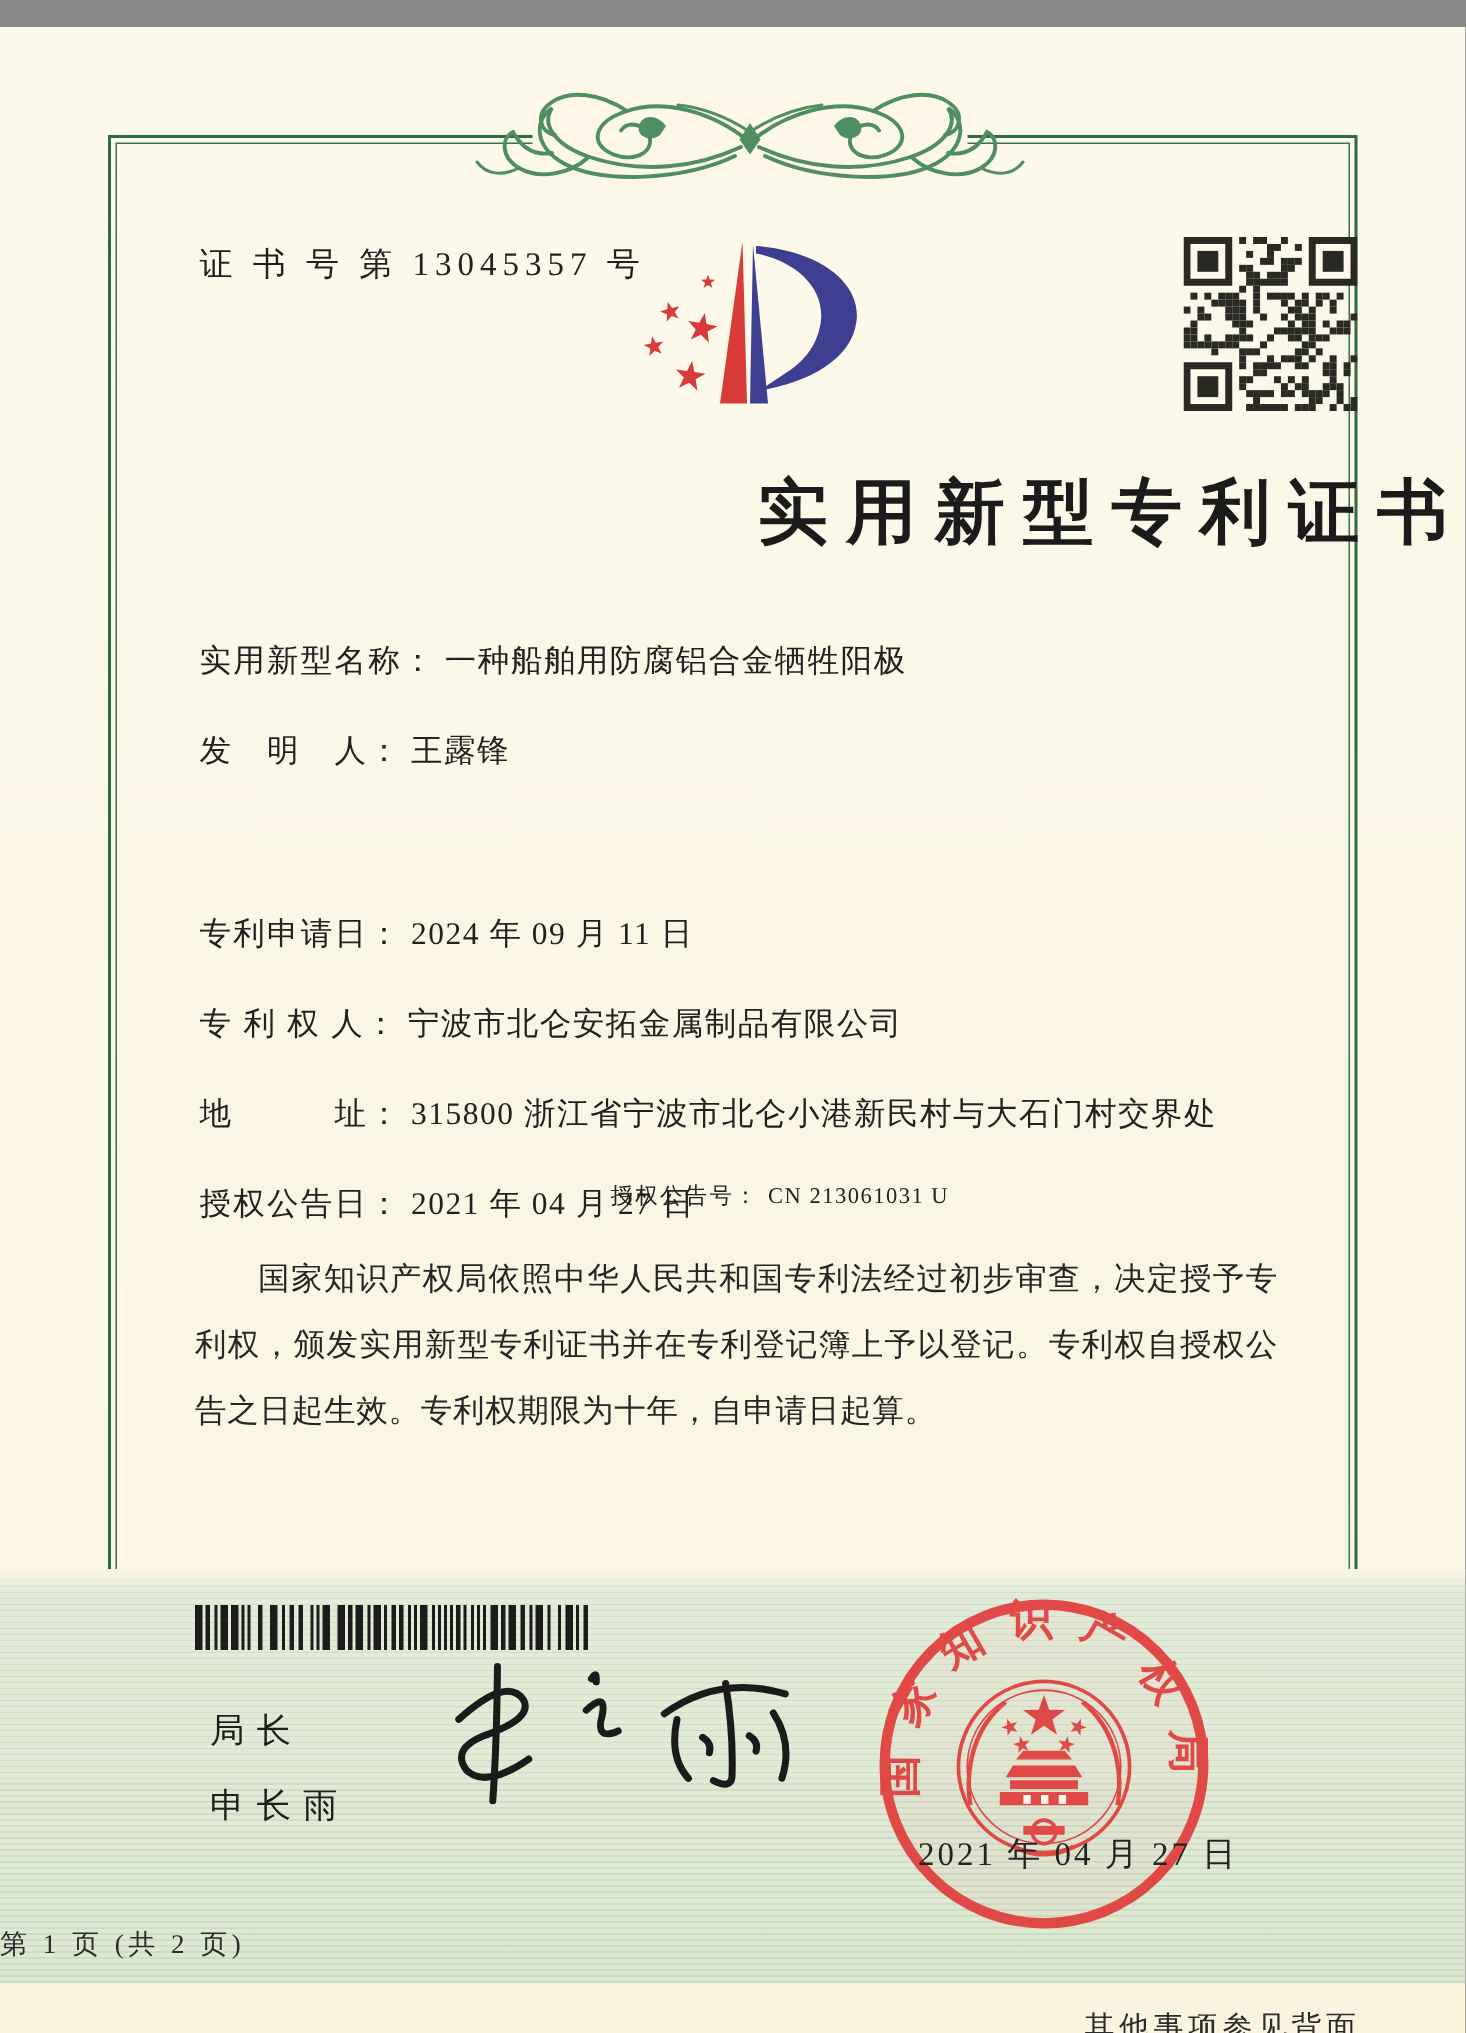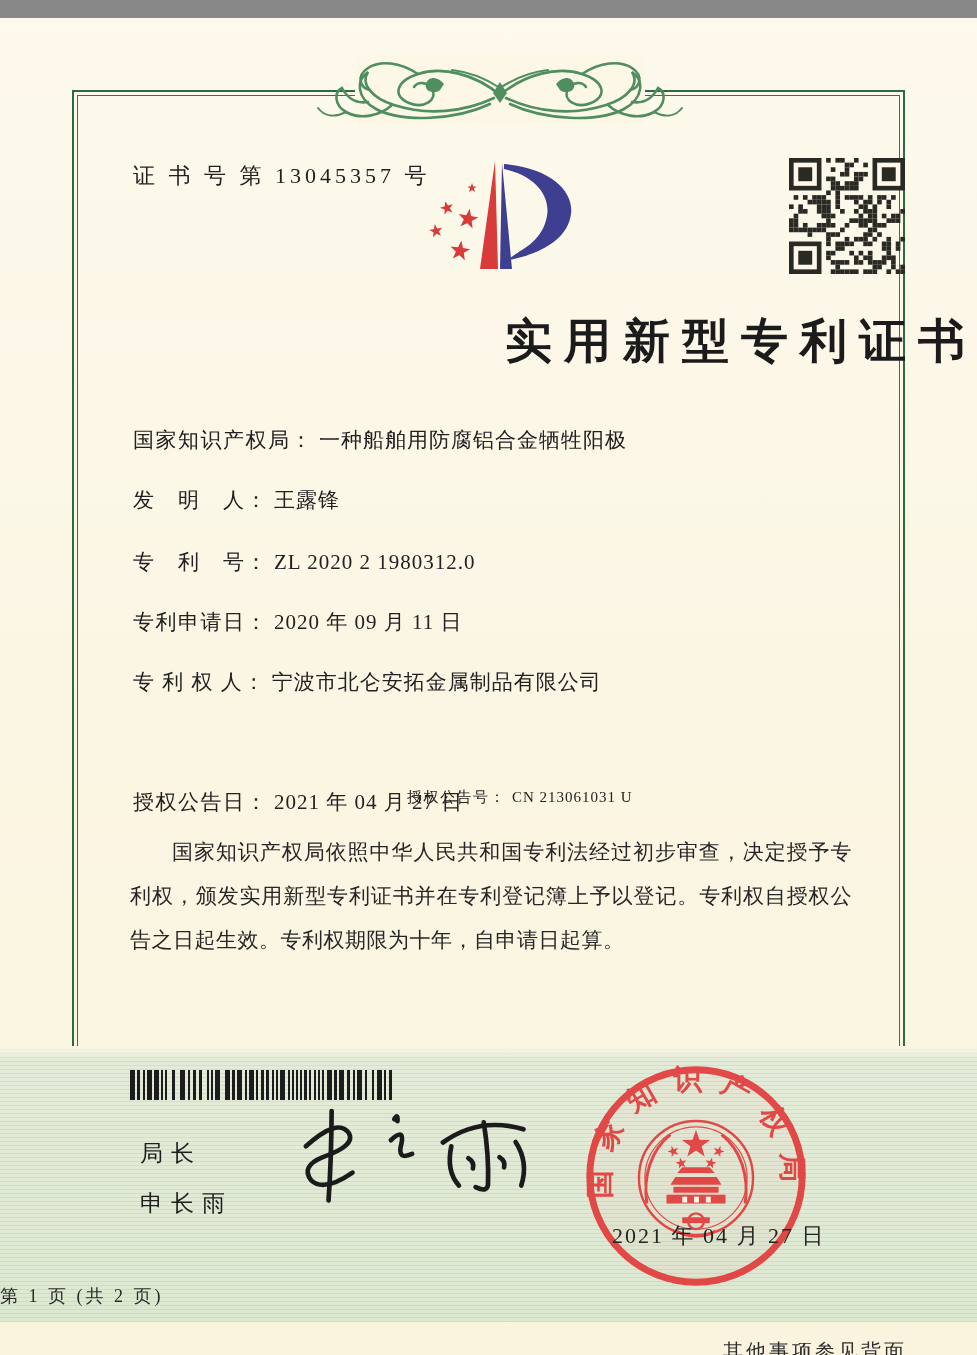--- a/index.html
+++ b/index.html
@@ -296,33 +296,33 @@
       <rect x="95" y="5" width="25" height="25" fill="#fdf8ea"></rect>
       <rect x="100" y="10" width="15" height="15" fill="#2a2a24"></rect>
       <rect x="0" y="90" width="35" height="35" fill="#2a2a24"></rect>
       <rect x="5" y="95" width="25" height="25" fill="#fdf8ea"></rect>
       <rect x="10" y="100" width="15" height="15" fill="#2a2a24"></rect>
     </svg>
 
   <div class="title">实用新型专利证书</div>
 
   <div class="row" style="top:408px">
-    <span class="lab">国家知识产权局：</span><span class="val">一种船舶用防腐铝合金牺牲阳极</span>
+    <span class="lab">实用新型名称：</span><span class="val">一种船舶用防腐铝合金牺牲阳极</span>
   </div>
   <div class="row" style="top:468px">
     <span class="lab">发　明　人：</span><span class="val">王露锋</span>
   </div>
-  <div class="row" style="top:530px">
-    <span class="lab">专　利　号：</span><span class="val">ZL 2020 2 1980312.0</span>
-  </div>
   <div class="row" style="top:590px">
-    <span class="lab">专利申请日：</span><span class="val">2020 年 09 月 11 日</span>
+    <span class="lab">专利申请日：</span><span class="val">2024 年 09 月 11 日</span>
   </div>
   <div class="row" style="top:650px">
     <span class="lab">专 利 权 人：</span><span class="val">宁波市北仑安拓金属制品有限公司</span>
+  </div>
+  <div class="row" style="top:710px">
+    <span class="lab">地　　　址：</span><span class="val">315800  浙江省宁波市北仑小港新民村与大石门村交界处</span>
   </div>
   <div class="row" style="top:770px">
     <span class="lab">授权公告日：</span><span class="val">2021 年 04 月 27 日</span>
   </div>
   <div class="row2" style="top:770px">
     <span class="lab">授权公告号：</span><span class="val">CN 213061031 U</span>
   </div>
 
   <div class="paras">
     <p>国家知识产权局依照中华人民共和国专利法经过初步审查，决定授予专利权，颁发实用新型专利证书并在专利登记簿上予以登记。专利权自授权公告之日起生效。专利权期限为十年，自申请日起算。</p>

